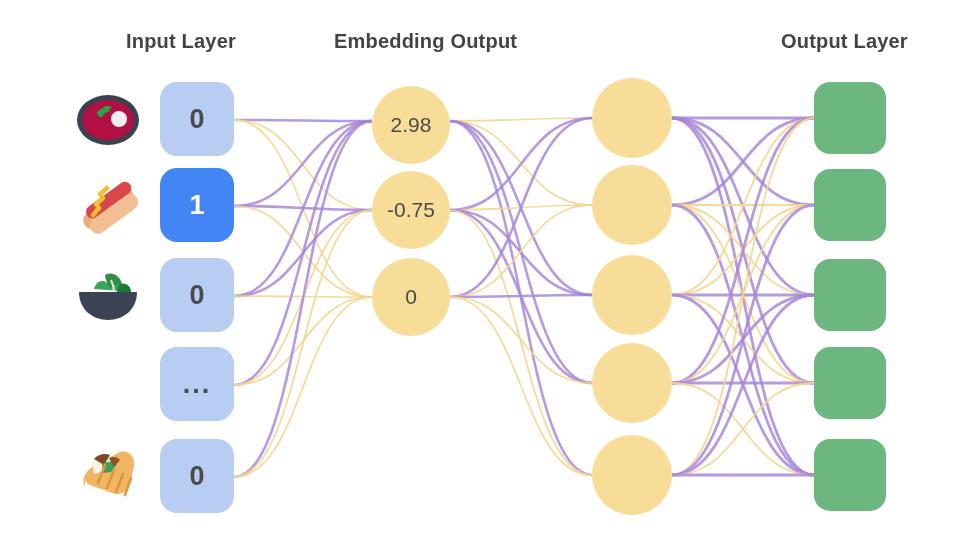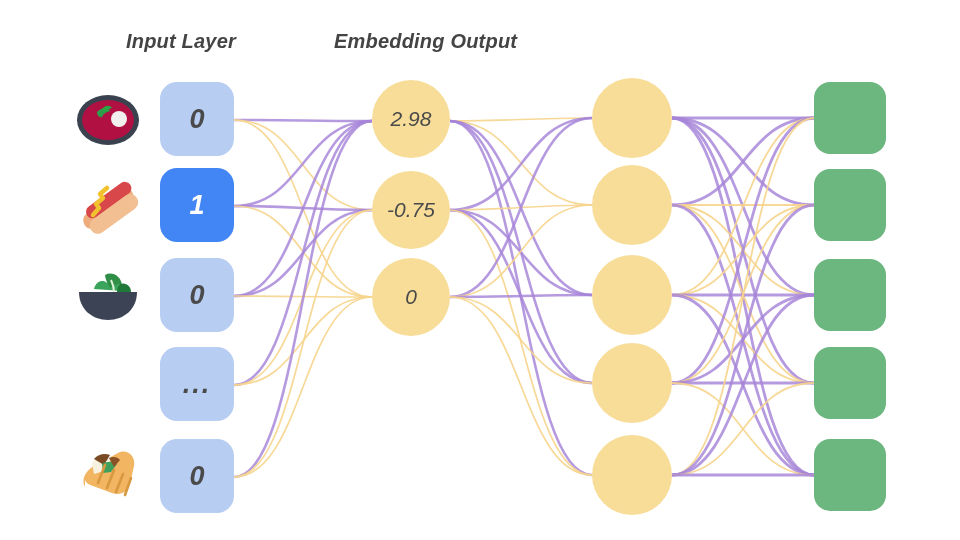--- a/index.html
+++ b/index.html
@@ -3,21 +3,21 @@
 <meta charset="utf-8">
 <style>
   html,body{margin:0;padding:0;}
   body{
     width:960px;height:540px;
     background:#ffffff;
     font-family:"Liberation Sans", sans-serif;
     overflow:hidden;
     position:relative;
   }
-  #stage{position:relative;width:960px;height:540px;font-style:italic;}
+  #stage{position:relative;width:960px;height:540px;}
 
   
   .layer-title{
     position:absolute;
     font-size:20px;
     font-weight:bold;
     color:#444444;
     white-space:nowrap;
     letter-spacing:.2px;
   }
@@ -127,20 +127,21 @@
       <path d="M672,383 C743,383 743,475 814,475" stroke="#f6d48c" stroke-width="1.8" fill="none" opacity="0.9"></path>
       <path d="M672,475 C743,475 743,118 814,118" stroke="#f6d48c" stroke-width="1.8" fill="none" opacity="0.9"></path>
       <path d="M672,475 C743,475 743,205 814,205" stroke="#a684d8" stroke-width="2.8" fill="none" opacity="0.82"></path>
       <path d="M672,475 C743,475 743,295 814,295" stroke="#a684d8" stroke-width="2.8" fill="none" opacity="0.82"></path>
       <path d="M672,475 C743,475 743,383 814,383" stroke="#f6d48c" stroke-width="1.8" fill="none" opacity="0.9"></path>
       <path d="M672,475 C743,475 743,475 814,475" stroke="#a684d8" stroke-width="2.8" fill="none" opacity="0.82"></path>
     </svg>
 
   <div class="layer-title" id="title-input">Input Layer</div>
   <div class="layer-title" id="title-embedding">Embedding Output</div>
+  <div class="layer-title" id="title-output">Output Layer</div>
 
   <div id="input-col">
       <div class="input-row" style="top: 82px;">
         <div class="food-icon"><svg viewBox="0 0 72 72" width="72" height="72">
             <ellipse cx="36" cy="36" rx="31" ry="25" fill="#3b424f"></ellipse>
             <ellipse cx="36" cy="36" rx="26" ry="20" fill="#b01142"></ellipse>
             <path d="M25 28c5-5 11-5 13-1-4 1-7 3-8 6-3 1-5-2-5-5z" fill="#2e9e4b"></path>
             <path d="M31 24c3-3 7-3 9 0-3 1-6 2-7 4-2-1-3-3-2-4z" fill="#27a844"></path>
             <ellipse cx="47" cy="35" rx="8" ry="8" fill="#f2f0ef"></ellipse>
           </svg></div>
@@ -179,21 +180,21 @@
             <path d="M37 17c4-2 9-1 11 2l-6 7z" fill="#8a5226"></path>
             <path d="M26 42 L33 24" stroke="#d79840" stroke-width="2.6" fill="none" stroke-linecap="round"></path>
             <path d="M35 47 L42 29" stroke="#d79840" stroke-width="2.6" fill="none" stroke-linecap="round"></path>
             <path d="M44 51 L51 33" stroke="#d79840" stroke-width="2.6" fill="none" stroke-linecap="round"></path>
             <path d="M53 54 L59 37" stroke="#d79840" stroke-width="2.6" fill="none" stroke-linecap="round"></path>
           </svg></div>
         <div class="in-node">0</div>
       </div>
     </div>
   <div id="embedding-col">
-      <div class="circ-node" style="left: 372px; top: 80px;">2.98</div>
+      <div class="circ-node" style="left: 372px; top: 86px;">2.98</div>
       <div class="circ-node" style="left: 372px; top: 171px; text-align: center;">-0.75</div>
       <div class="circ-node" style="left: 372px; top: 258px;">0</div>
     </div>
   <div id="hidden-col">
       <div class="hid-node" style="left: 592px; top: 78px;"></div>
       <div class="hid-node" style="left: 592px; top: 165px;"></div>
       <div class="hid-node" style="left: 592px; top: 255px;"></div>
       <div class="hid-node" style="left: 592px; top: 343px;"></div>
       <div class="hid-node" style="left: 592px; top: 435px;"></div>
     </div>

